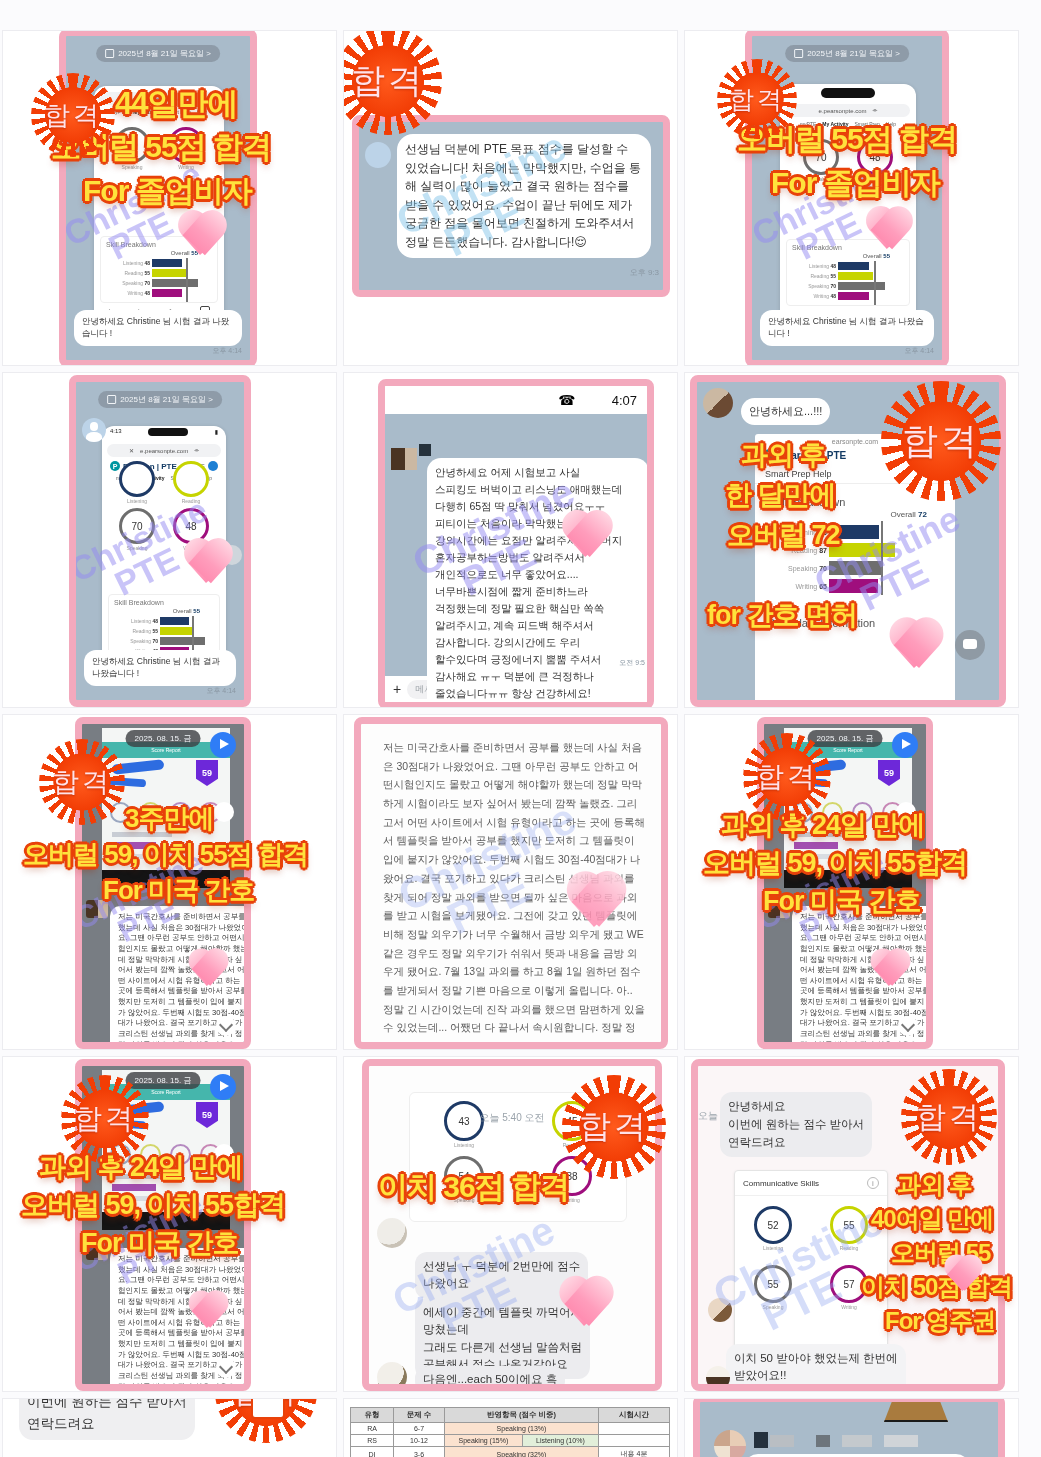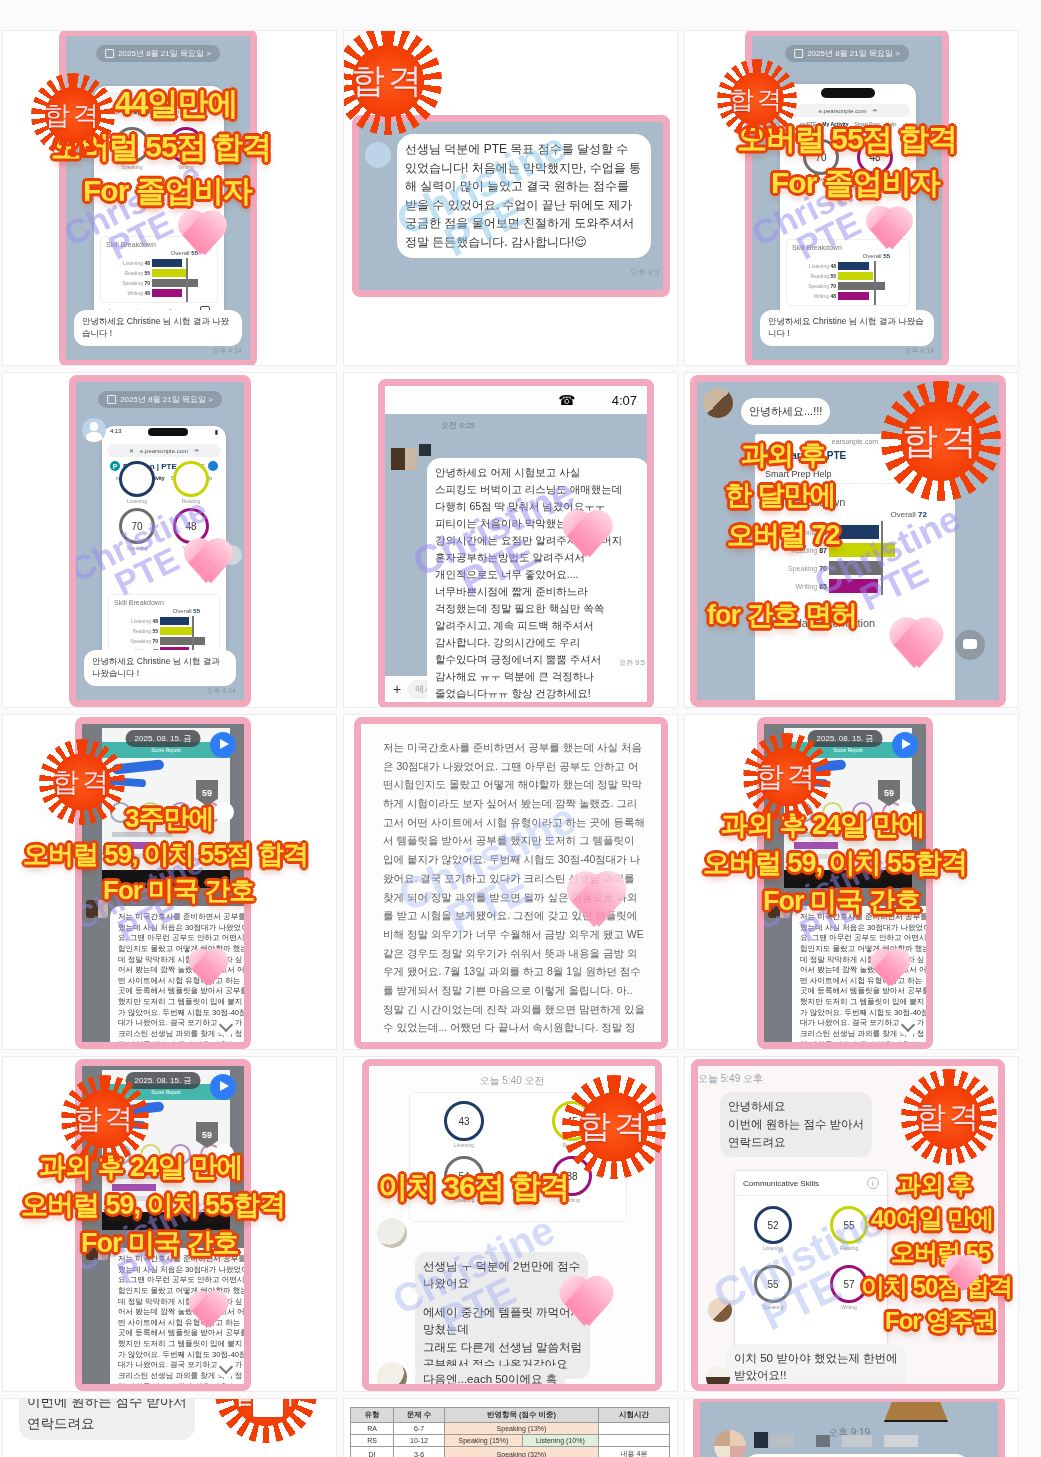--- a/index.html
+++ b/index.html
@@ -47,31 +47,31 @@
   .skrow{display:flex;align-items:center;height:10px;}
   .skl{width:44px;text-align:right;font-size:5px;color:#999;padding-right:2px;white-space:nowrap;}
   .skl b{color:#333;}
   .bar{height:8px;display:inline-block;}
   .mk{position:absolute;width:2px;background:#777;z-index:2;}
   .bnav{position:absolute;bottom:8px;left:0;right:0;display:flex;justify-content:space-around;color:#444;font-size:9px;align-items:center;}
   .sqico{width:8px;height:8px;border:1px solid #444;border-radius:2px;display:inline-block;}
   .homebar{position:absolute;bottom:2px;left:50%;transform:translateX(-50%);width:42%;height:3px;background:#111;border-radius:2px;}
   .bub{position:absolute;background:#fff;border-radius:12px;padding:6px 8px;color:#333;white-space:pre-line;z-index:3;}
   .bubg{background:#ececef;}
-  .t{position:absolute;color:#8a97a3;font-size:7px;z-index:3;}
+  .t{position:absolute;color:#8a97a3;font-size:7px;z-index:3;margin-top:37px;}
   .avatar{position:absolute;border-radius:50%;z-index:3;}
   .px{position:absolute;z-index:3;}
   .chaticon{position:absolute;border-radius:50%;background:#8f9aa4;z-index:4;}
   .chaticon::before{content:"";position:absolute;left:26%;top:30%;width:48%;height:32%;background:#fff;border-radius:3px;}
   .mega{position:absolute;border-radius:50%;background:#2f7df6;z-index:4;}
   .mega::before{content:"";position:absolute;left:38%;top:28%;border:5px solid transparent;border-left:9px solid #fff;}
   .wcirc{position:absolute;border-radius:50%;background:#fff;z-index:4;}
   .chev{position:absolute;z-index:5;width:8px;height:8px;border-right:2px solid #777;border-bottom:2px solid #777;transform:rotate(45deg);}
-  .shield{position:absolute;background:#737373;color:#fff;font-size:9px;font-weight:700;display:flex;align-items:center;justify-content:center;
-    clip-path:polygon(0 0,100% 0,100% 72%,50% 100%,0 72%);z-index:3;margin-top:20px;}
+  .shield{position:absolute;background:#6d28d9;color:#fff;font-size:9px;font-weight:700;display:flex;align-items:center;justify-content:center;
+    clip-path:polygon(0 0,100% 0,100% 72%,50% 100%,0 72%);z-index:3;}
   .scrib{position:absolute;background:#2e6ce0;border-radius:8px;z-index:3;}
   .teal{background:#45b6ac;color:#fff;font-size:5px;display:flex;align-items:center;justify-content:center;}
   table.score{border-collapse:collapse;font-size:7px;color:#333;}
   table.score th,table.score td{border:1px solid #9a9a9a;padding:2px 3px;text-align:center;white-space:nowrap;}
   table.score th{background:#d9d9d9;font-size:7.5px;}
   .spk{background:#fbe2cf;}
   .lst{background:#e2efda;}
   .person::before{content:"";position:absolute;left:32%;top:18%;width:36%;height:36%;border-radius:50%;background:#fff;}
   .person::after{content:"";position:absolute;left:18%;top:58%;width:64%;height:40%;border-radius:50% 50% 0 0;background:#fff;}
   .longtext{position:absolute;color:#5a5a5a;z-index:2;}

